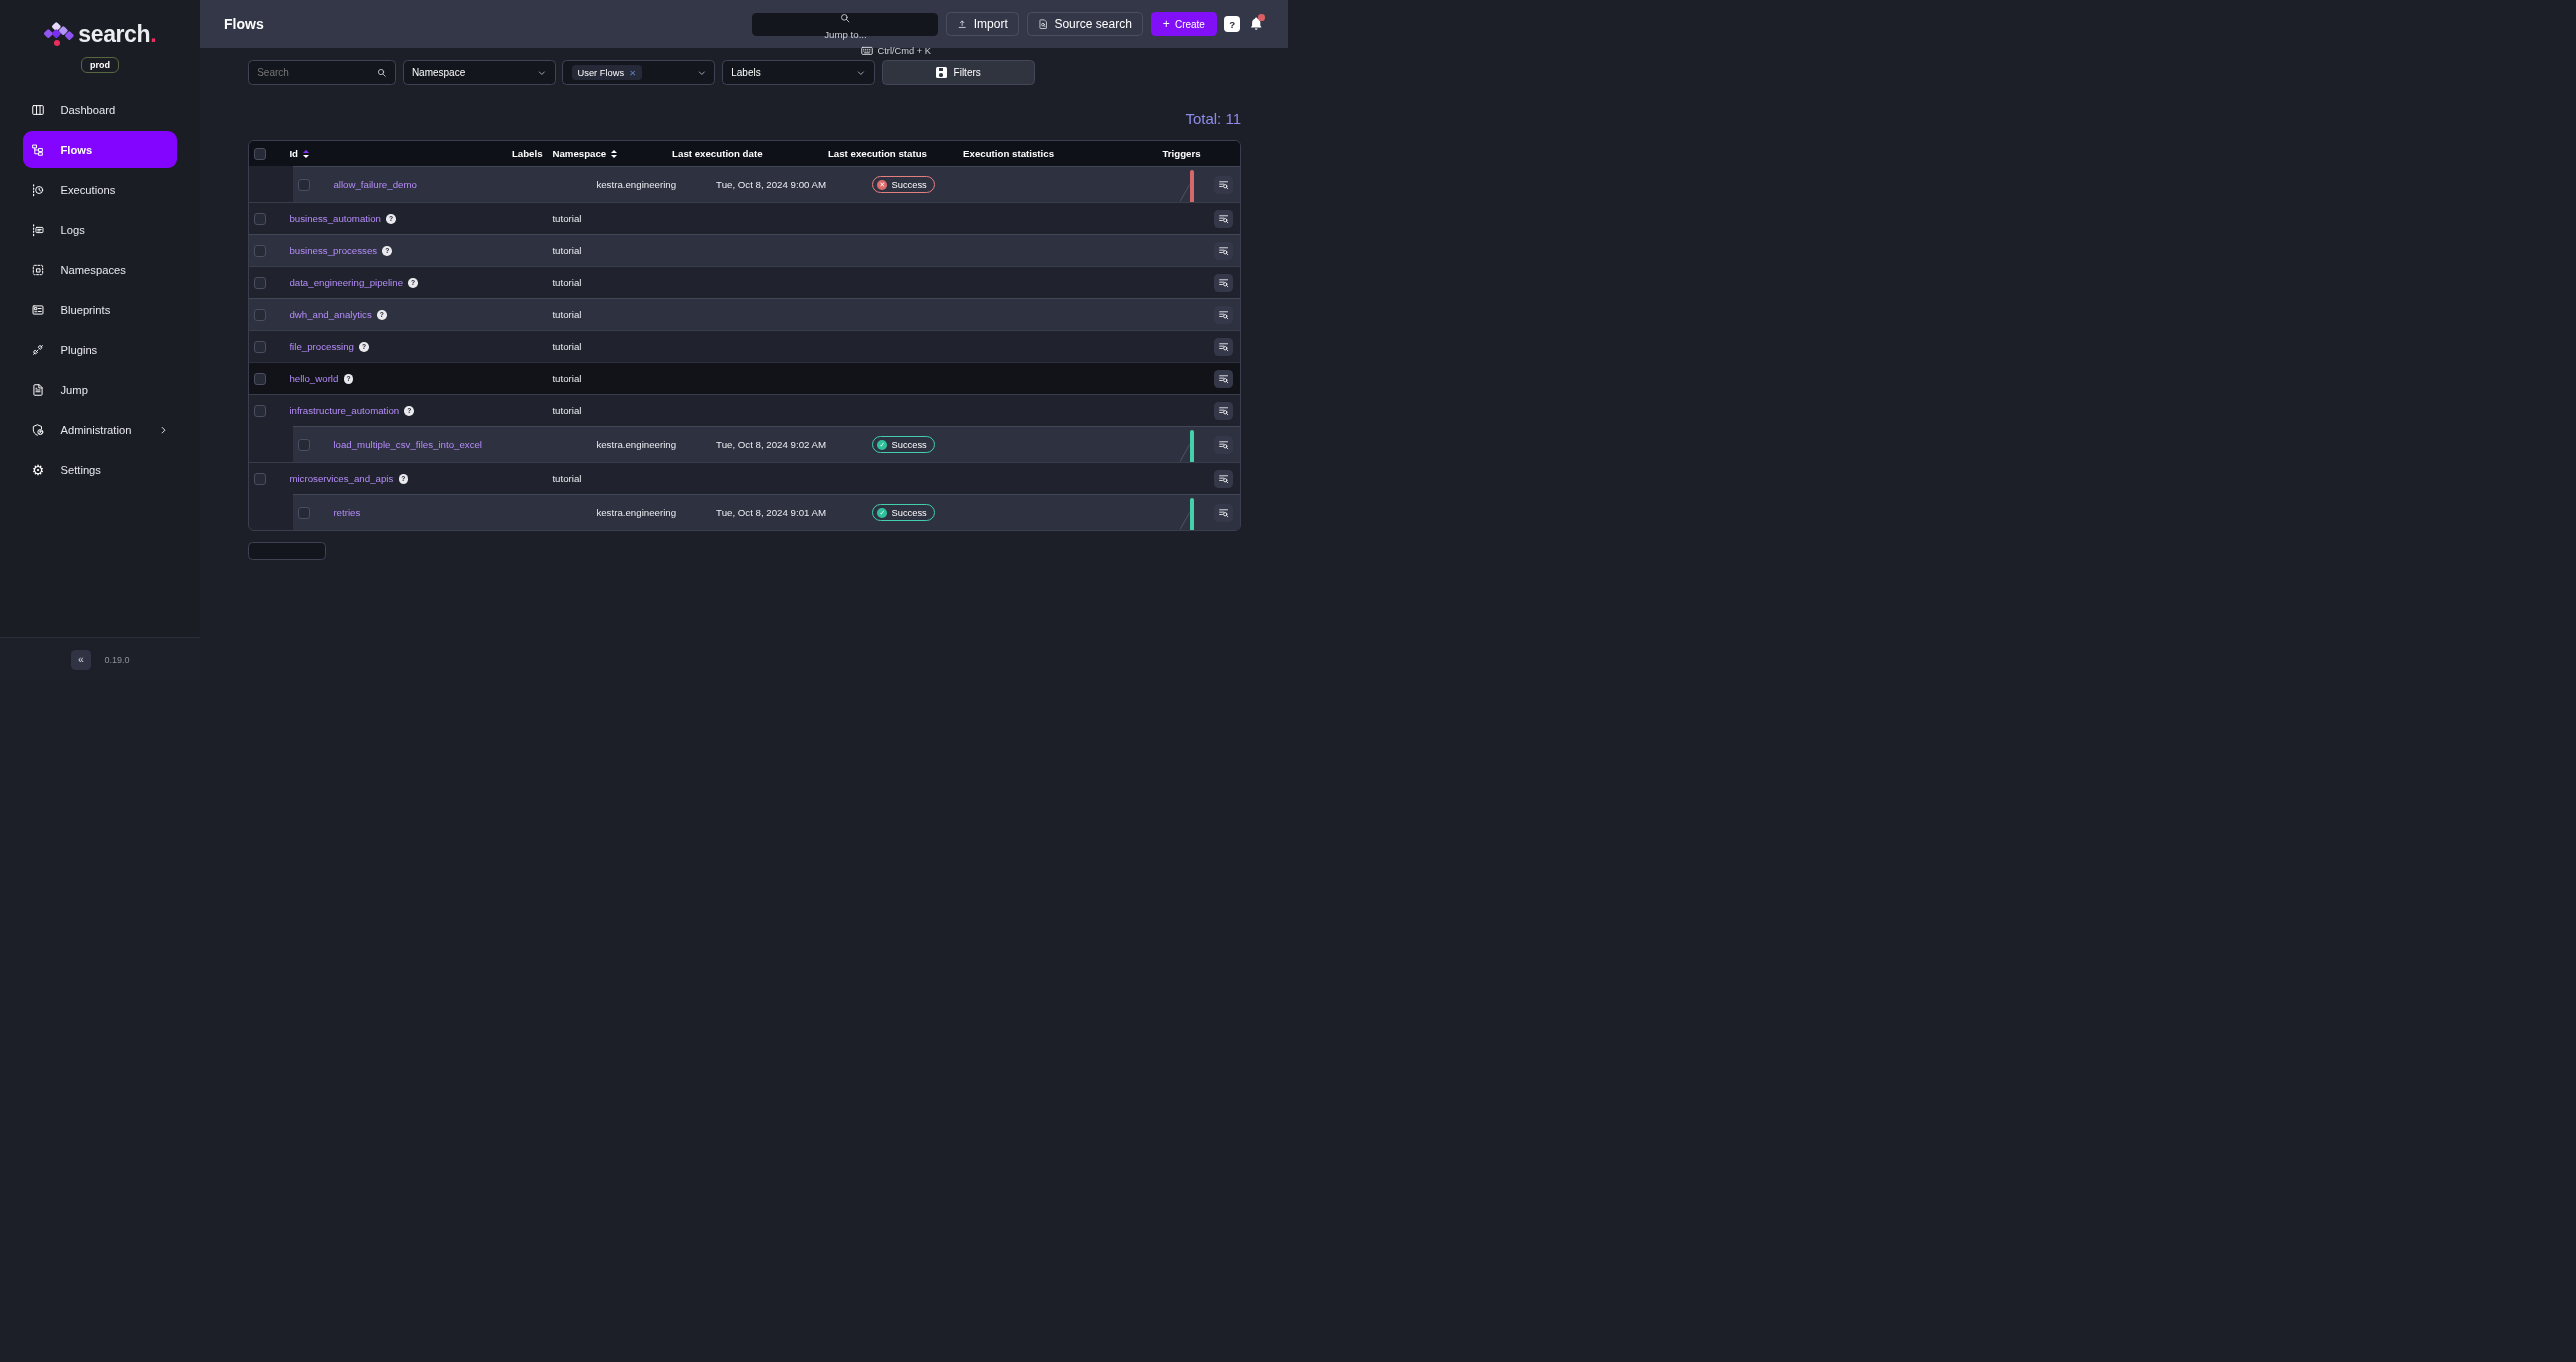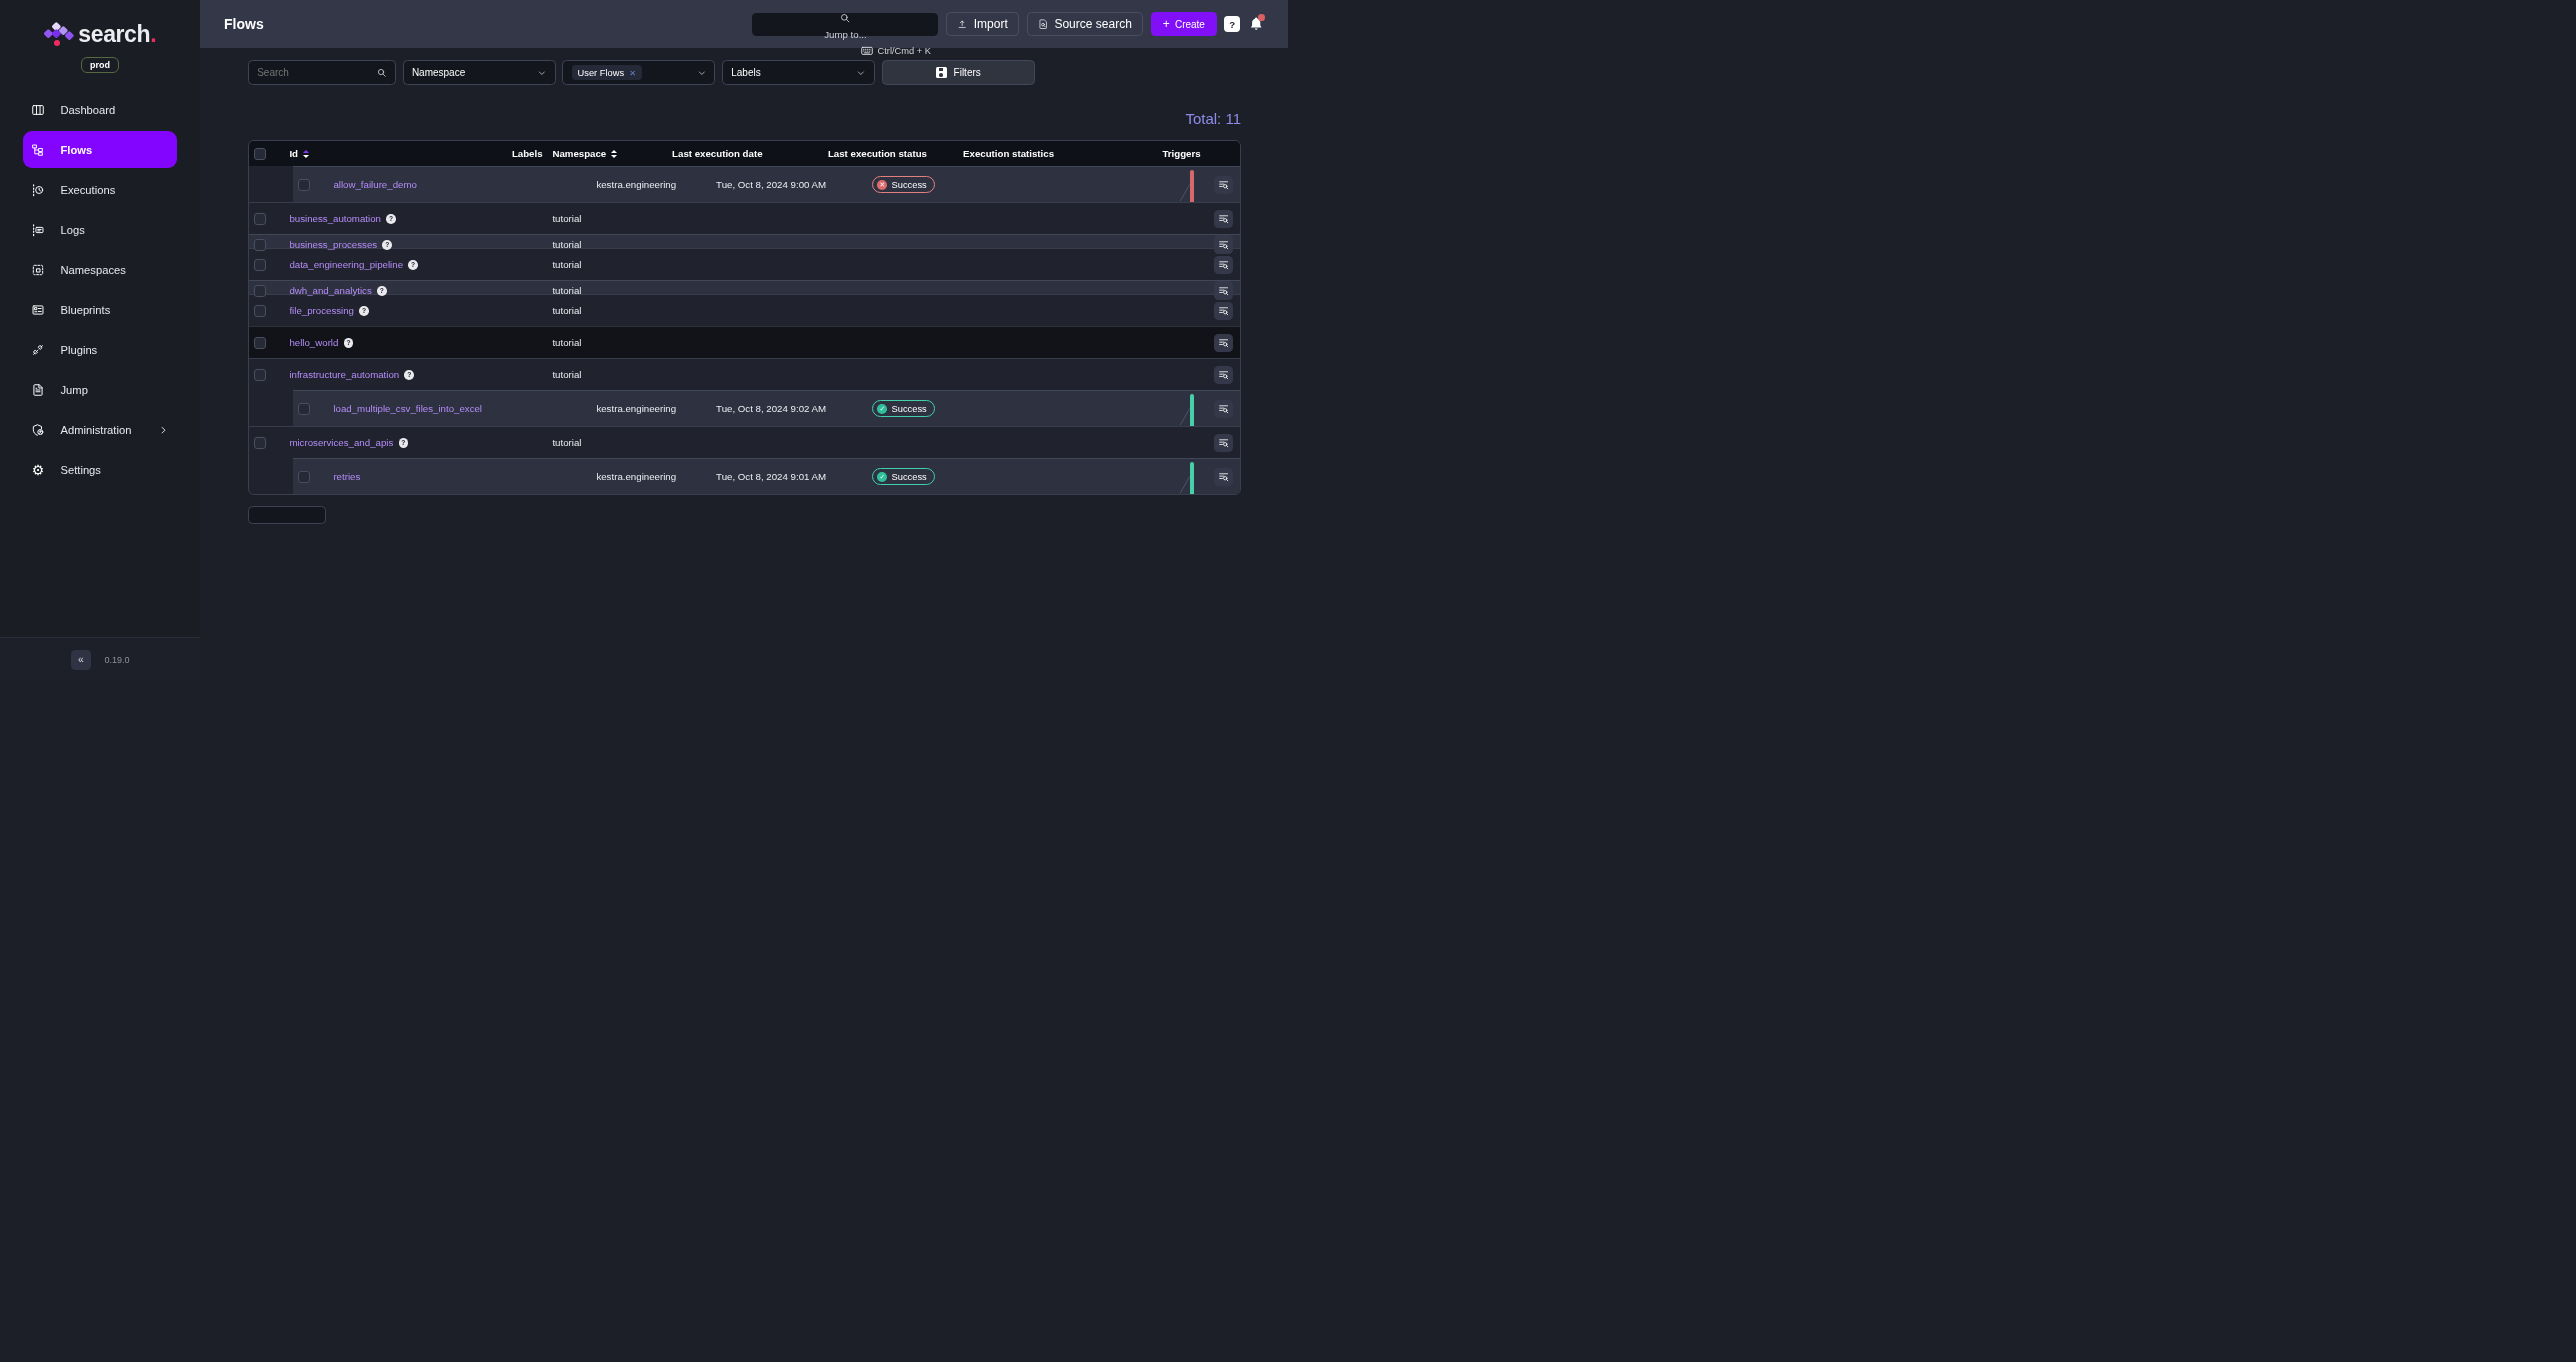--- a/index.html
+++ b/index.html
@@ -97,21 +97,21 @@
   .grid-row { display:grid; grid-template-columns:22.4px 236px 42px 119px 158px 133px 197px 1fr; align-items:center; }
   .thead { background:#0f1118; height:25px; font-size:9.7px; font-weight:bold; color:#fff; }
   .th { display:flex; align-items:center; gap:4.5px; }
   .th-id { padding-left:18px; } .th-labels { padding-left:4.5px; } .th-ns { padding-left:3px; }
   .th-date { padding-left:3.7px; } .th-status { padding-left:1.5px; } .th-stats { padding-left:3.7px; } .th-trig { padding-left:6px; }
   .sort { display:inline-flex; flex-direction:column; gap:1.5px; cursor:pointer; }
   .sort i { width:0; height:0; border-left:3px solid transparent; border-right:3px solid transparent; }
   .sort .up { border-bottom:3.7px solid #fff; } .sort .down { border-top:3.7px solid #fff; }
   .sort .up.on { border-bottom-color:#8437f9; }
   .trow { border-top:0.7px solid rgba(122,128,152,0.28); font-size:9.7px; }
-  .trow.light { background:#2d3140; height:14px; }
+  .trow.light { background:#2d3140; height:32px; }
   .trow.dark  { background:#20232e; height:32px; }
   .trow.black { background:#111319; height:32px; }
   .trow.badge-row { height:36px;margin-left:44px; }
   .cell-cb { padding-left:5.2px; }
   .cb { width:12px; height:12px; border:1.1px solid #4a4e60; background:#262a36; border-radius:3px; display:block; cursor:pointer; }
   .cell-id { padding-left:18px; display:flex; align-items:center; gap:5.2px; }
   .flow-link { color:#b58cf8; cursor:pointer; }
   .help-circ { width:9.7px; height:9.7px; border-radius:50%; background:#e9e9ee; color:#1b1d25; font-size:6.7px;
     font-weight:bold; display:inline-flex; align-items:center; justify-content:center; }
   .cell-ns { padding-left:3px; } .cell-date { padding-left:3.7px; }

